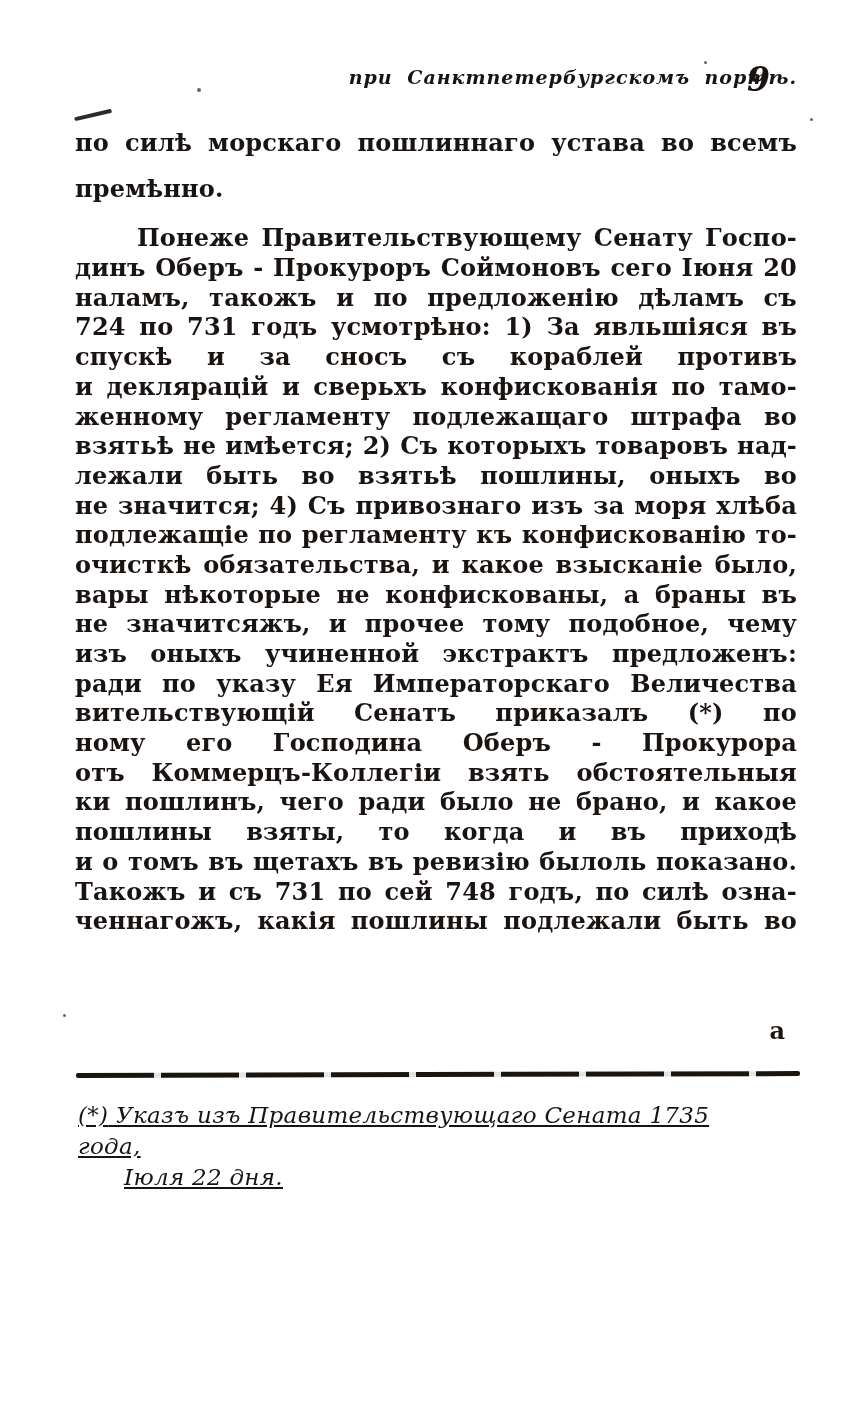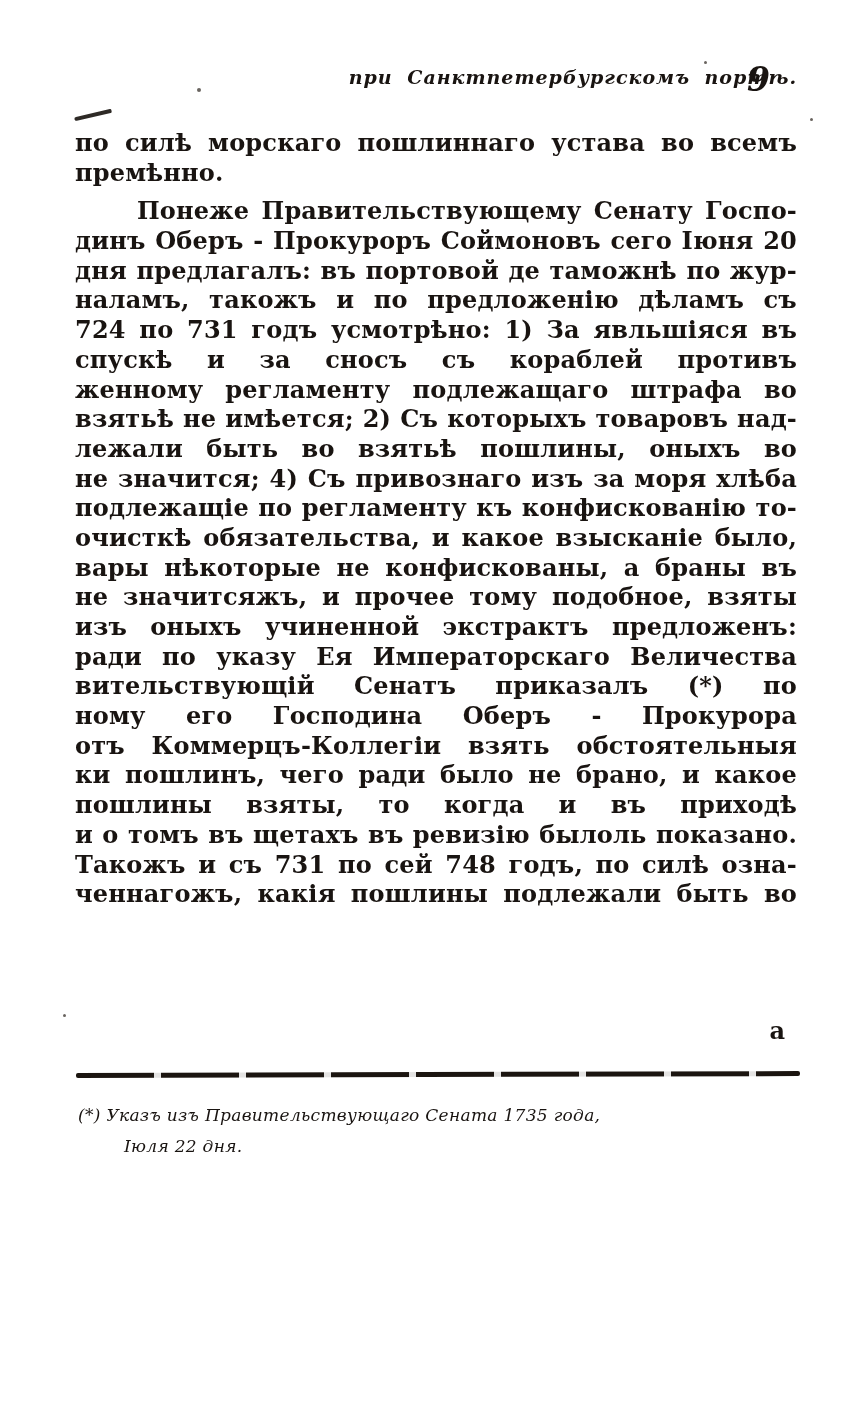--- a/index.html
+++ b/index.html
@@ -64,22 +64,22 @@
     font-weight: bold;
     letter-spacing: 0.2px;
   }
   .para .line {
     height: 29.7px;
     line-height: 29.7px;
     overflow: hidden;
     text-align: justify;
     text-align-last: justify;
   }
-  #para1 .line:last-child { text-align-last: left; }
-  #para2 { margin-top: 9px; }
+  #para1 .line:last-child { text-align-last: left; margin-top: 16px; }
+  #para2 { margin-top: 20px; }
   #para2 .line:first-child { text-indent: 62px; }
 
   .catchword {
     position: absolute;
     left: 75px; top: 1016px; width: 710px;
     text-align: right;
     font-size: 24px;
     font-weight: bold;
   }
 
@@ -91,23 +91,24 @@
     background: repeating-linear-gradient(90deg,
       #1b1510 0px, #1b1510 78px,
       rgba(27,21,16,0.12) 78px, rgba(27,21,16,0.12) 85px);
     border-radius: 2px;
     transform: rotate(-0.15deg);
   }
   .footnote {
     position: absolute;
     left: 78px; top: 1100px; width: 700px;
     font-style: italic;
-    font-size: 17px;
+    font-size: 23px;
     line-height: 31px;
     letter-spacing: 0.3px;
+    text-decoration: underline;
   }
   .fn-line2 { padding-left: 46px; }
 </style>
 </head>
 <body>
 
 <div class="page">
 
   <div class="header-row">
     <div class="running-title">при Санктпетербургскомъ портѣ.</div>
@@ -121,32 +122,32 @@
   <div class="speck s4"></div>
 
   <div class="body-text">
     <div class="para" id="para1">
         <div class="line">по силѣ морскаго пошлиннаго устава во всемъ не-</div>
         <div class="line">премѣнно.</div>
       </div>
     <div class="para" id="para2">
         <div class="line">Понеже Правительствующему Сенату Госпо-</div>
         <div class="line">динъ Оберъ - Прокуроръ Соймоновъ сего Іюня 20</div>
-        <div class="line">дня предлагалъ: въ портовой де таможнѣ по жур-</div>
         <div class="line">наламъ, такожъ и по предложенію дѣламъ съ</div>
         <div class="line">724 по 731 годъ усмотрѣно: 1) За явльшіяся въ</div>
         <div class="line">спускѣ и за сносъ съ кораблей противъ объявленій</div>
+        <div class="line">и деклярацій и сверьхъ конфискованія по тамо-</div>
         <div class="line">женному регламенту подлежащаго штрафа во</div>
         <div class="line">взятьѣ не имѣется; 2) Съ которыхъ товаровъ над-</div>
         <div class="line">лежали быть во взятьѣ пошлины, оныхъ во взятьѣ</div>
         <div class="line">не значится; 4) Съ привознаго изъ за моря хлѣба</div>
         <div class="line">подлежащіе по регламенту къ конфискованію то-</div>
         <div class="line">очисткѣ обязательства, и какое взысканіе было,</div>
         <div class="line">вары нѣкоторые не конфискованы, а браны въ</div>
-        <div class="line">не значитсяжъ, и прочее тому подобное, взяты</div>
+        <div class="line">не значитсяжъ, и прочее тому подобное, чему</div>
         <div class="line">изъ оныхъ учиненной экстрактъ предложенъ: того</div>
         <div class="line">ради по указу Ея Императорскаго Величества Пра-</div>
         <div class="line">вительствующій Сенатъ приказалъ (*) по объявлен-</div>
         <div class="line">ному его Господина Оберъ - Прокурора предложенію</div>
         <div class="line">отъ Коммерцъ-Коллегіи взять обстоятельныя справ-</div>
         <div class="line">ки пошлинъ, чего ради было не брано, и какое</div>
         <div class="line">пошлины взяты, то когда и въ приходѣ записаныль,</div>
         <div class="line">и о томъ въ щетахъ въ ревизію былоль показано.</div>
         <div class="line">Такожъ и съ 731 по сей 748 годъ, по силѣ озна-</div>
         <div class="line">ченнагожъ, какія пошлины подлежали быть во взятьѣ,</div>

